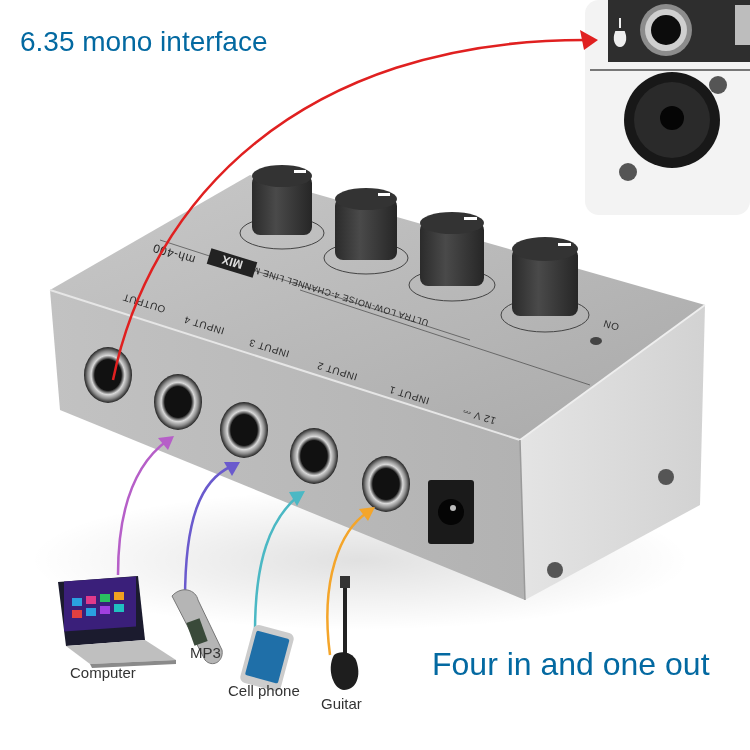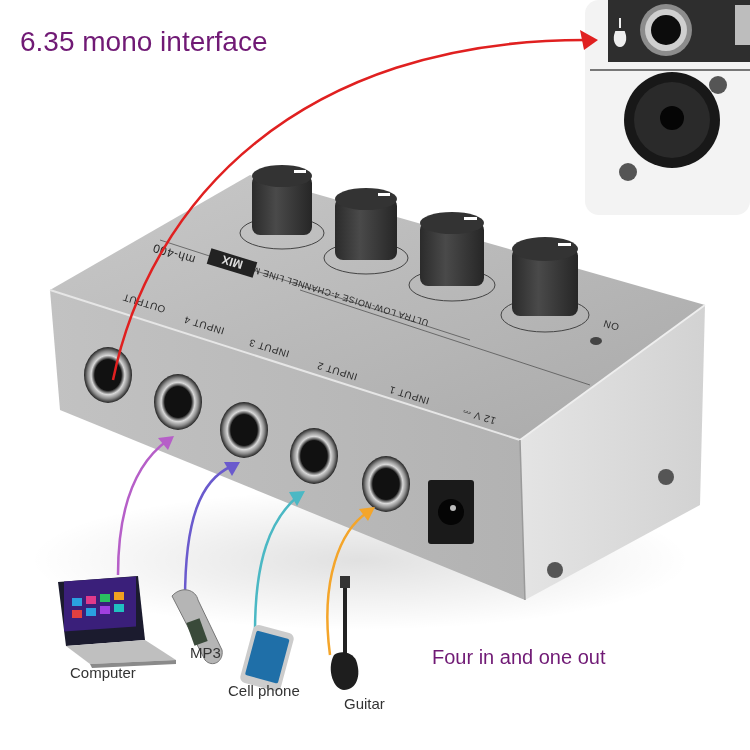--- a/index.html
+++ b/index.html
@@ -1,19 +1,19 @@
 <!DOCTYPE html>
 <html><head>
 <meta charset="utf-8">
 <style>
   html, body { margin:0; padding:0; background:#ffffff; }
   body { width:750px; height:750px; position:relative; overflow:hidden; font-family:"Liberation Sans", sans-serif; }
-  .caption { position:absolute; color:#701a75; font-family:"Liberation Sans", sans-serif; white-space:nowrap; }
+  .caption { position:absolute; color:#0369a1; font-family:"Liberation Sans", sans-serif; white-space:nowrap; }
   #title-top { left:20px; top:26px; font-size:28px; }
-  #title-bottom { left:432px; top:646px; font-size:20px; }
+  #title-bottom { left:432px; top:646px; font-size:32px; }
   .dev-label { position:absolute; color:#333; font-size:15px; white-space:nowrap; }
   svg.scene { position:absolute; left:0; top:0; }
   .engr { font-family:"Liberation Sans", sans-serif; fill:#2a2a2a; font-size:10px; letter-spacing:0.5px; }
 </style>
 </head>
 <body>
 
 <svg class="scene" width="750" height="750" viewBox="0 0 750 750">
   <defs>
     <linearGradient id="topG" x1="0" y1="0" x2="1" y2="1">
@@ -188,13 +188,13 @@
     <path d="M334 655 C 326 670, 334 690, 344 690 C 356 690, 362 676, 356 660 C 352 652, 340 650, 334 655 Z" fill="#1e1e1e"></path>
   </g>
 </svg>
 
 <div class="caption" id="title-top">6.35 mono interface</div>
 <div class="caption" id="title-bottom">Four in and one out</div>
 
 <div class="dev-label" style="left:70px; top:664px;">Computer</div>
 <div class="dev-label" style="left:190px; top:644px;">MP3</div>
 <div class="dev-label" style="left:228px; top:682px;">Cell phone</div>
-<div class="dev-label" style="left:344px; top:695px;">Guitar</div>
+<div class="dev-label" style="left:321px; top:695px;">Guitar</div>
 
 </body></html>

